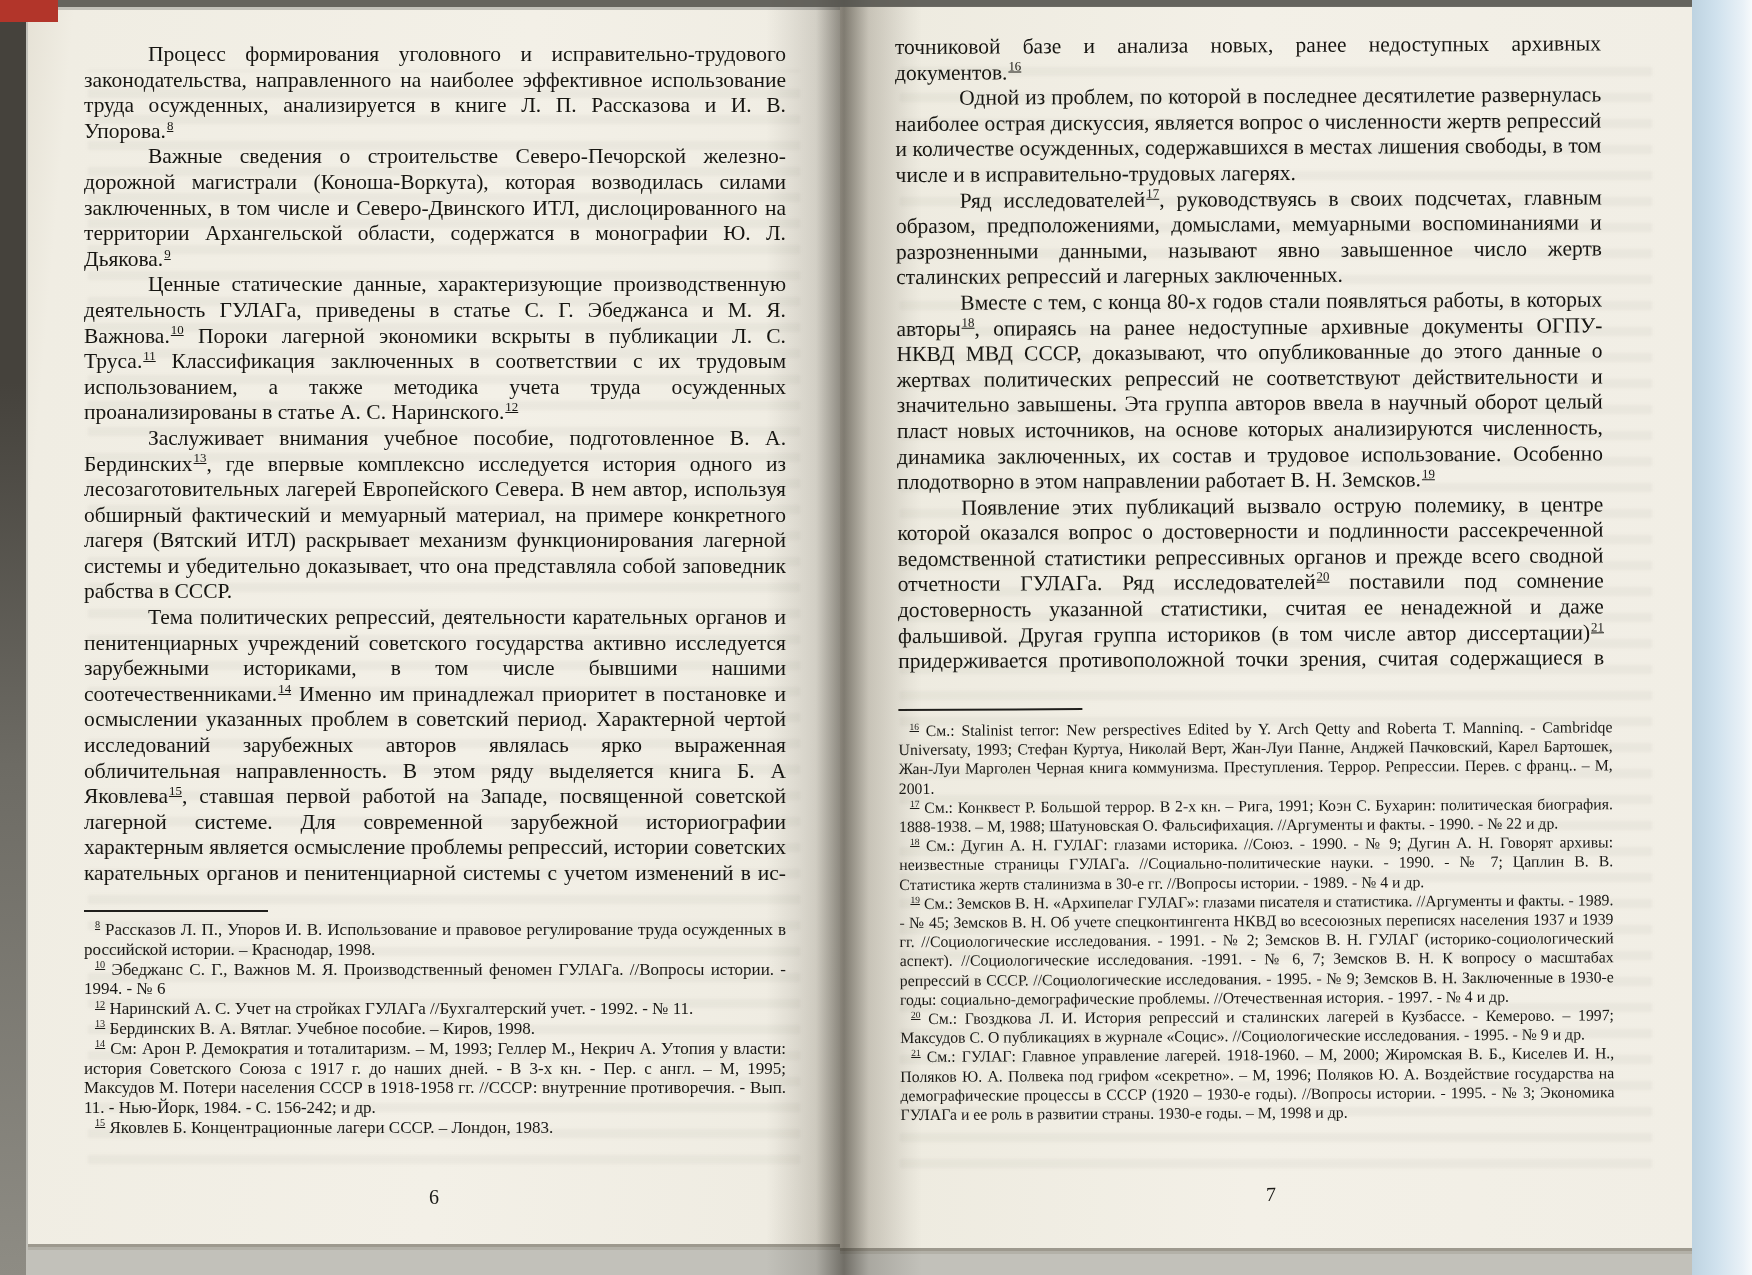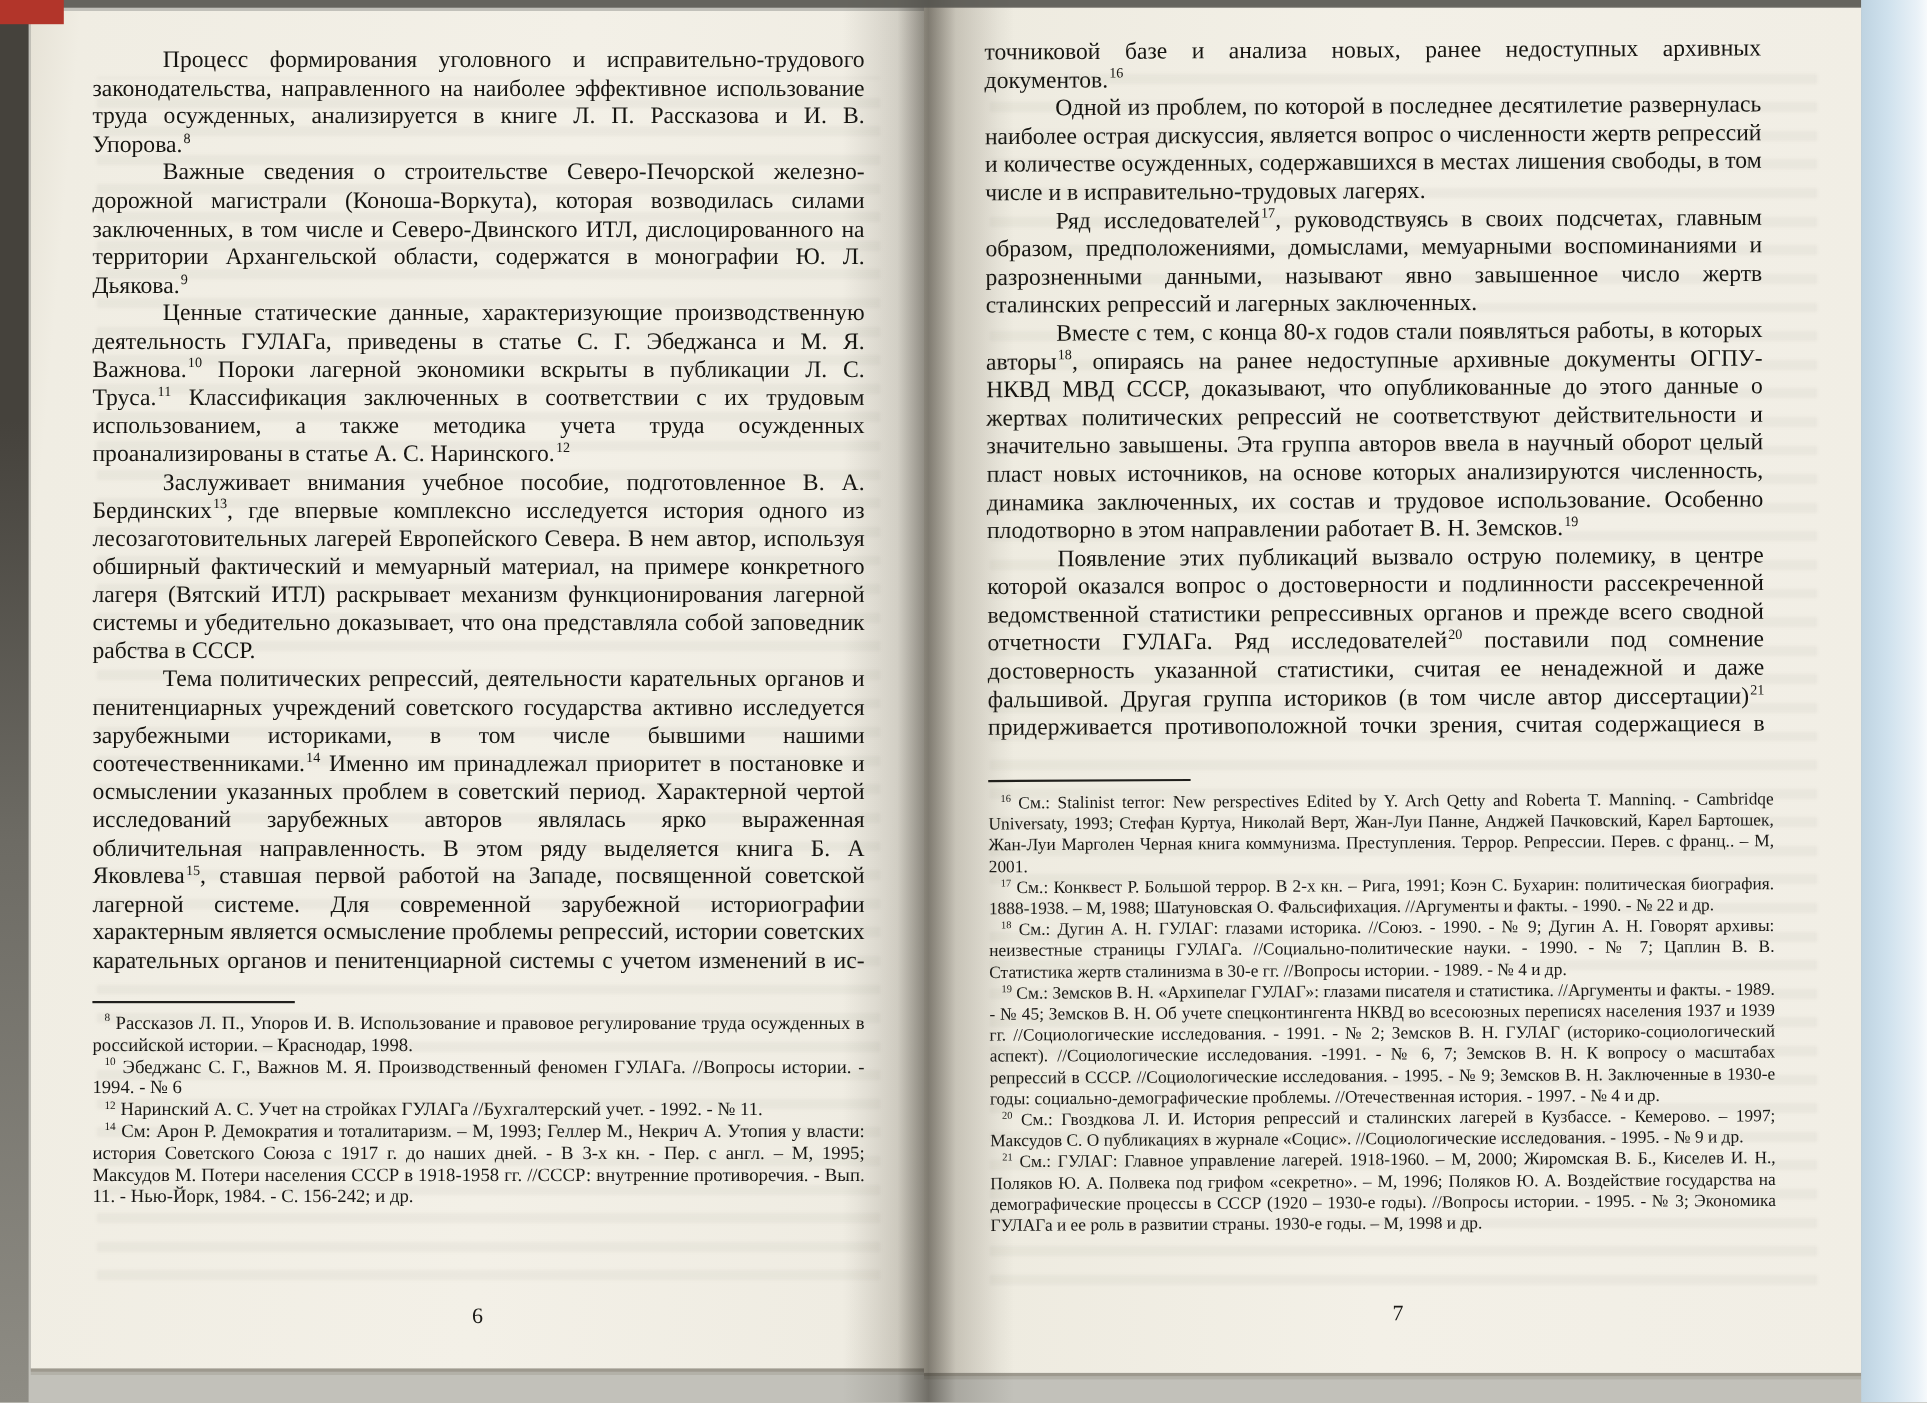--- a/index.html
+++ b/index.html
@@ -32,21 +32,21 @@
   
   .main{
     position:absolute;color:#161511;text-align:justify;
     font-size:21.5px;line-height:25.6px;
   }
   .page-left  .main{left:56px;top:32px;width:702px;}
   .page-right .main{left:56px;top:28px;width:706px;}
   .main p.para{margin:0;text-indent:64px;}
   .page-right .main p.para:first-child{text-indent:0;}
   .main p.para:last-child{text-align-last:justify;}
-  sup{font-size:0.6em;line-height:0;vertical-align:super;padding-left:1px;}
+  sup{font-size:0.6em;line-height:0;vertical-align:super;padding-left:1px;text-decoration:underline;}
   .footrule{position:absolute;width:184px;height:2px;background:#201f1c;}
   .page-left  .footrule{left:56px;top:900px;}
   .page-right .footrule{left:56px;top:702px;}
   .footnotes{position:absolute;color:#191815;text-align:justify;}
   .page-left  .footnotes{left:56px;top:910px;width:702px;font-size:17px;line-height:19.8px;}
   .page-right .footnotes{left:56px;top:714px;width:714px;font-size:15.8px;line-height:19.2px;}
   .footnotes p{margin:0;text-indent:10px;}
   .pagenum{
     position:absolute;left:0;width:100%;text-align:center;
     font-size:20px;color:#1b1a17;
@@ -83,21 +83,23 @@
         <p class="para">Важные сведения о строительстве Северо-Печорской железно-дорожной магистрали (Коноша-Воркута), которая возводилась силами заключенных, в том числе и Северо-Двинского ИТЛ, дислоцированного на территории Архангельской области, содержатся в монографии Ю. Л. Дьякова.<sup>9</sup></p>
         <p class="para">Ценные статические данные, характеризующие производственную деятельность ГУЛАГа, приведены в статье С. Г. Эбеджанса и М. Я. Важнова.<sup>10</sup> Пороки лагерной экономики вскрыты в публикации Л. С. Труса.<sup>11</sup> Классификация заключенных в соответствии с их трудовым использованием, а также методика учета труда осужденных проанализированы в статье А. С. Наринского.<sup>12</sup></p>
         <p class="para">Заслуживает внимания учебное пособие, подготовленное В. А. Бердинских<sup>13</sup>, где впервые комплексно исследуется история одного из лесозаготовительных лагерей Европейского Севера. В нем автор, используя обширный фактический и мемуарный материал, на примере конкретного лагеря (Вятский ИТЛ) раскрывает механизм функционирования лагерной системы и убедительно доказывает, что она представляла собой заповедник рабства в СССР.</p>
         <p class="para">Тема политических репрессий, деятельности карательных органов и пенитенциарных учреждений советского государства активно исследуется зарубежными историками, в том числе бывшими нашими соотечественниками.<sup>14</sup> Именно им принадлежал приоритет в постановке и осмыслении указанных проблем в советский период. Характерной чертой исследований зарубежных авторов являлась ярко выраженная обличительная направленность. В этом ряду выделяется книга Б. А Яковлева<sup>15</sup>, ставшая первой работой на Западе, посвященной советской лагерной системе. Для современной зарубежной историографии характерным является осмысление проблемы репрессий, истории советских карательных органов и пенитенциарной системы с учетом изменений в ис-</p>
       </div>
     <div class="footrule"></div>
     <div class="footnotes" id="left-notes">
         <p class="fn"><sup>8</sup> Рассказов Л. П., Упоров И. В. Использование и правовое регулирование труда осужденных в российской истории. – Краснодар, 1998.</p>
         <p class="fn"><sup>10</sup> Эбеджанс С. Г., Важнов М. Я. Производственный феномен ГУЛАГа. //Вопросы истории. - 1994. - № 6</p>
         <p class="fn"><sup>12</sup> Наринский А. С. Учет на стройках ГУЛАГа //Бухгалтерский учет. - 1992. - № 11.</p>
+        <p class="fn"><sup>13</sup> Бердинских В. А. Вятлаг. Учебное пособие. – Киров, 1998.</p>
         <p class="fn"><sup>14</sup> См: Арон Р. Демократия и тоталитаризм. – М, 1993; Геллер М., Некрич А. Утопия у власти: история Советского Союза с 1917 г. до наших дней. - В 3-х кн. - Пер. с англ. – М, 1995; Максудов М. Потери населения СССР в 1918-1958 гг. //СССР: внутренние противоречия. - Вып. 11. - Нью-Йорк, 1984. - С. 156-242; и др.</p>
+        <p class="fn"><sup>15</sup> Яковлев Б. Концентрационные лагери СССР. – Лондон, 1983.</p>
       </div>
     <div class="pagenum">6</div>
   </div>
 
   <div class="page page-right">
     <div class="bleed"></div>
     <div class="tilt">
       <div class="main" id="right-main">
           <p class="para">точниковой базе и анализа новых, ранее недоступных архивных документов.<sup>16</sup></p>
           <p class="para">Одной из проблем, по которой в последнее десятилетие развернулась наиболее острая дискуссия, является вопрос о численности жертв репрессий и количестве осужденных, содержавшихся в местах лишения свободы, в том числе и в исправительно-трудовых лагерях.</p>

